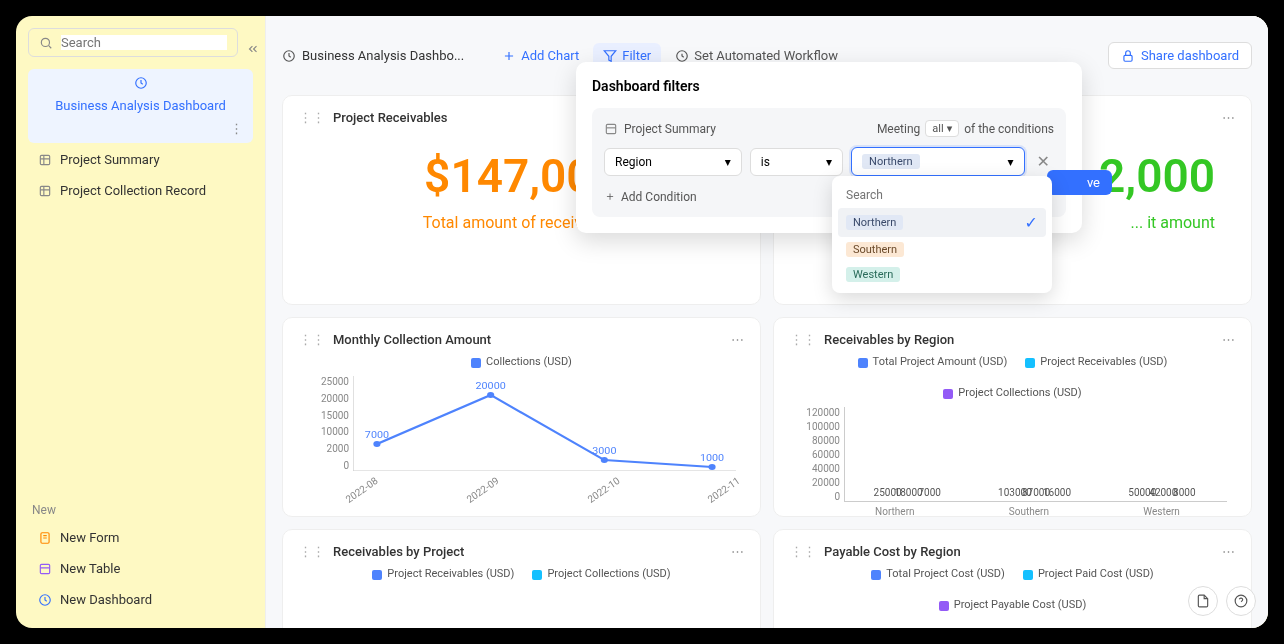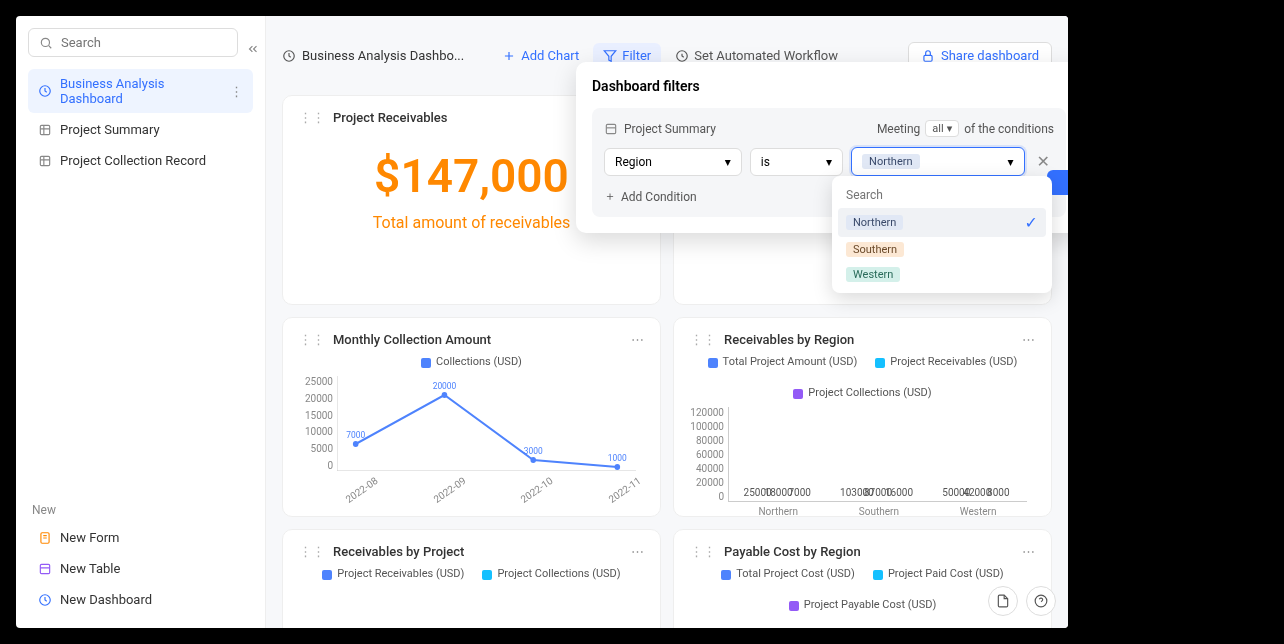--- a/index.html
+++ b/index.html
@@ -1,24 +1,24 @@
 <!DOCTYPE html>
 <html><head>
 <meta charset="utf-8">
 <style>
 * { margin: 0; padding: 0; box-sizing: border-box; font-family: -apple-system, BlinkMacSystemFont, "Segoe UI", Roboto, sans-serif; }
 body { background: #000; width: 1284px; height: 644px; overflow: hidden; }
-.app { background: #ffffff; width: 1052px; height: 612px; margin: 16px; border-radius: 4px; display: flex; overflow: hidden; position: relative; }
+.app { background: #fef9c3; width: 1252px; height: 612px; margin: 16px; border-radius: 16px; display: flex; overflow: hidden; position: relative; }
 .sidebar { width: 250px; border-right: 1px solid #eee; display: flex; flex-direction: column; padding: 12px; }
 .search-box { display: flex; align-items: center; gap: 8px; border: 1px solid #ddd; border-radius: 6px; padding: 6px 10px; margin-bottom: 12px; }
 .search-box input { border: none; outline: none; flex: 1; font-size: 13px; color: #666; }
 .collapse-btn { width: 24px; height: 24px; display: flex; align-items: center; justify-content: center; color: #888; cursor: pointer; }
 .search-row { display: flex; gap: 8px; align-items: center; }
 .nav-item { display: flex; align-items: center; gap: 8px; padding: 7px 10px; border-radius: 6px; font-size: 13px; color: #333; cursor: pointer; margin-bottom: 2px; }
-.nav-item.active { background: #eef4ff; color: #3370ff; }
+.nav-item.active { background: #eef4ff; color: #3370ff; flex-direction: column; }
 .nav-item .more { margin-left: auto; color: #888; }
 .nav-section-label { font-size: 12px; color: #888; margin: 8px 0 6px 4px; }
 .sidebar-bottom { margin-top: auto; }
 .main { flex: 1; background: #f7f8fa; display: flex; flex-direction: column; overflow: hidden; }
 .topbar { display: flex; align-items: center; gap: 4px; padding: 26px 16px; background: #f7f8fa; }
 .topbar-title { display: flex; align-items: center; gap: 6px; color: #333; font-size: 13px; max-width: 200px; white-space: nowrap; overflow: hidden; text-overflow: ellipsis; }
 .topbar-btn { display: flex; align-items: center; gap: 5px; padding: 5px 10px; border-radius: 6px; font-size: 13px; cursor: pointer; color: #3370ff; }
 .topbar-btn.filter-active { background: #e9efff; }
 .topbar-btn.gray { color: #555; }
 .spacer { flex: 1; }
@@ -29,21 +29,21 @@
 .card-header { display: flex; align-items: center; gap: 8px; color: #333; font-size: 13px; font-weight: 500; margin-bottom: 8px; }
 .card-header .drag { color: #aaa; cursor: grab; }
 .card-header .more { margin-left: auto; color: #888; cursor: pointer; }
 .stat-value { font-size: 46px; font-weight: 600; text-align: center; margin-top: 24px; }
 .stat-label { font-size: 16px; text-align: center; margin-top: 10px; }
 .orange { color: #ff8800; }
 .green { color: #34c724; }
 .legend { display: flex; justify-content: center; gap: 18px; font-size: 11px; color: #555; margin: 6px 0 8px; flex-wrap: wrap; }
 .legend-item { display: flex; align-items: flex-end; gap: 5px; }
 .legend-sq { width: 10px; height: 10px; border-radius: 2px; }
-.chart-area { position: relative; height: 120px; margin-left: 38px; margin-right: 8px; }
+.chart-area { position: relative; height: 120px; margin-left: 54px; margin-right: 8px; }
 .y-axis { position: absolute; left: -38px; top: 0; bottom: 0; display: flex; flex-direction: column; justify-content: space-between; font-size: 10px; color: #888; text-align: right; width: 34px; }
 .x-axis { display: flex; justify-content: space-between; font-size: 10px; color: #888; margin-top: 4px; margin-left: 38px; margin-right: 8px; }
 .x-axis.rotate span { transform: rotate(-35deg); transform-origin: top right; display: inline-block; white-space: nowrap; }
 .bars-group { display: flex; justify-content: space-around; align-items: flex-end; height: 100%; border-left: 1px solid #ccc; border-bottom: 1px solid #ccc; }
 .bar-cluster { display: flex; gap: 3px; align-items: flex-end; }
 .bar { width: 18px; position: relative; }
 .bar-label { position: absolute; top: -14px; left: 50%; transform: translateX(-50%); font-size: 10px; color: #555; white-space: nowrap; }
 .line-svg { width: 100%; height: 100%; }
 .filter-popover { position: absolute; top: 46px; left: 560px; width: 506px; background: #fff; border-radius: 10px; box-shadow: 0 8px 24px rgba(0,0,0,0.15); padding: 16px; z-index: 100; }
 .filter-popover h3 { font-size: 14px; font-weight: 600; margin-bottom: 14px; }
@@ -219,21 +219,21 @@
               <span class="legend-sq" style="background:#4e83fd"></span>
               <span>Collections (USD)</span>
             </div>
         </div>
         <div class="chart-area" style="height:95px">
           <div class="y-axis">
             <span>25000</span>
               <span>20000</span>
               <span>15000</span>
               <span>10000</span>
-              <span>5000</span>
+              <span>2000</span>
               <span>0</span>
           </div>
           <svg class="line-svg" viewBox="0 0 320 95" preserveAspectRatio="none">
             <line x1="0" y1="95" x2="320" y2="95" stroke="#ccc"></line>
             <line x1="0" y1="0" x2="0" y2="95" stroke="#ccc"></line>
             <polyline points="20,68 115,19 210,84 300,91" fill="none" stroke="#4e83fd" stroke-width="2"></polyline>
             <circle cx="20" cy="68" r="3" fill="#4e83fd"></circle>
             <circle cx="115" cy="19" r="3" fill="#4e83fd"></circle>
             <circle cx="210" cy="84" r="3" fill="#4e83fd"></circle>
             <circle cx="300" cy="91" r="3" fill="#4e83fd"></circle>

